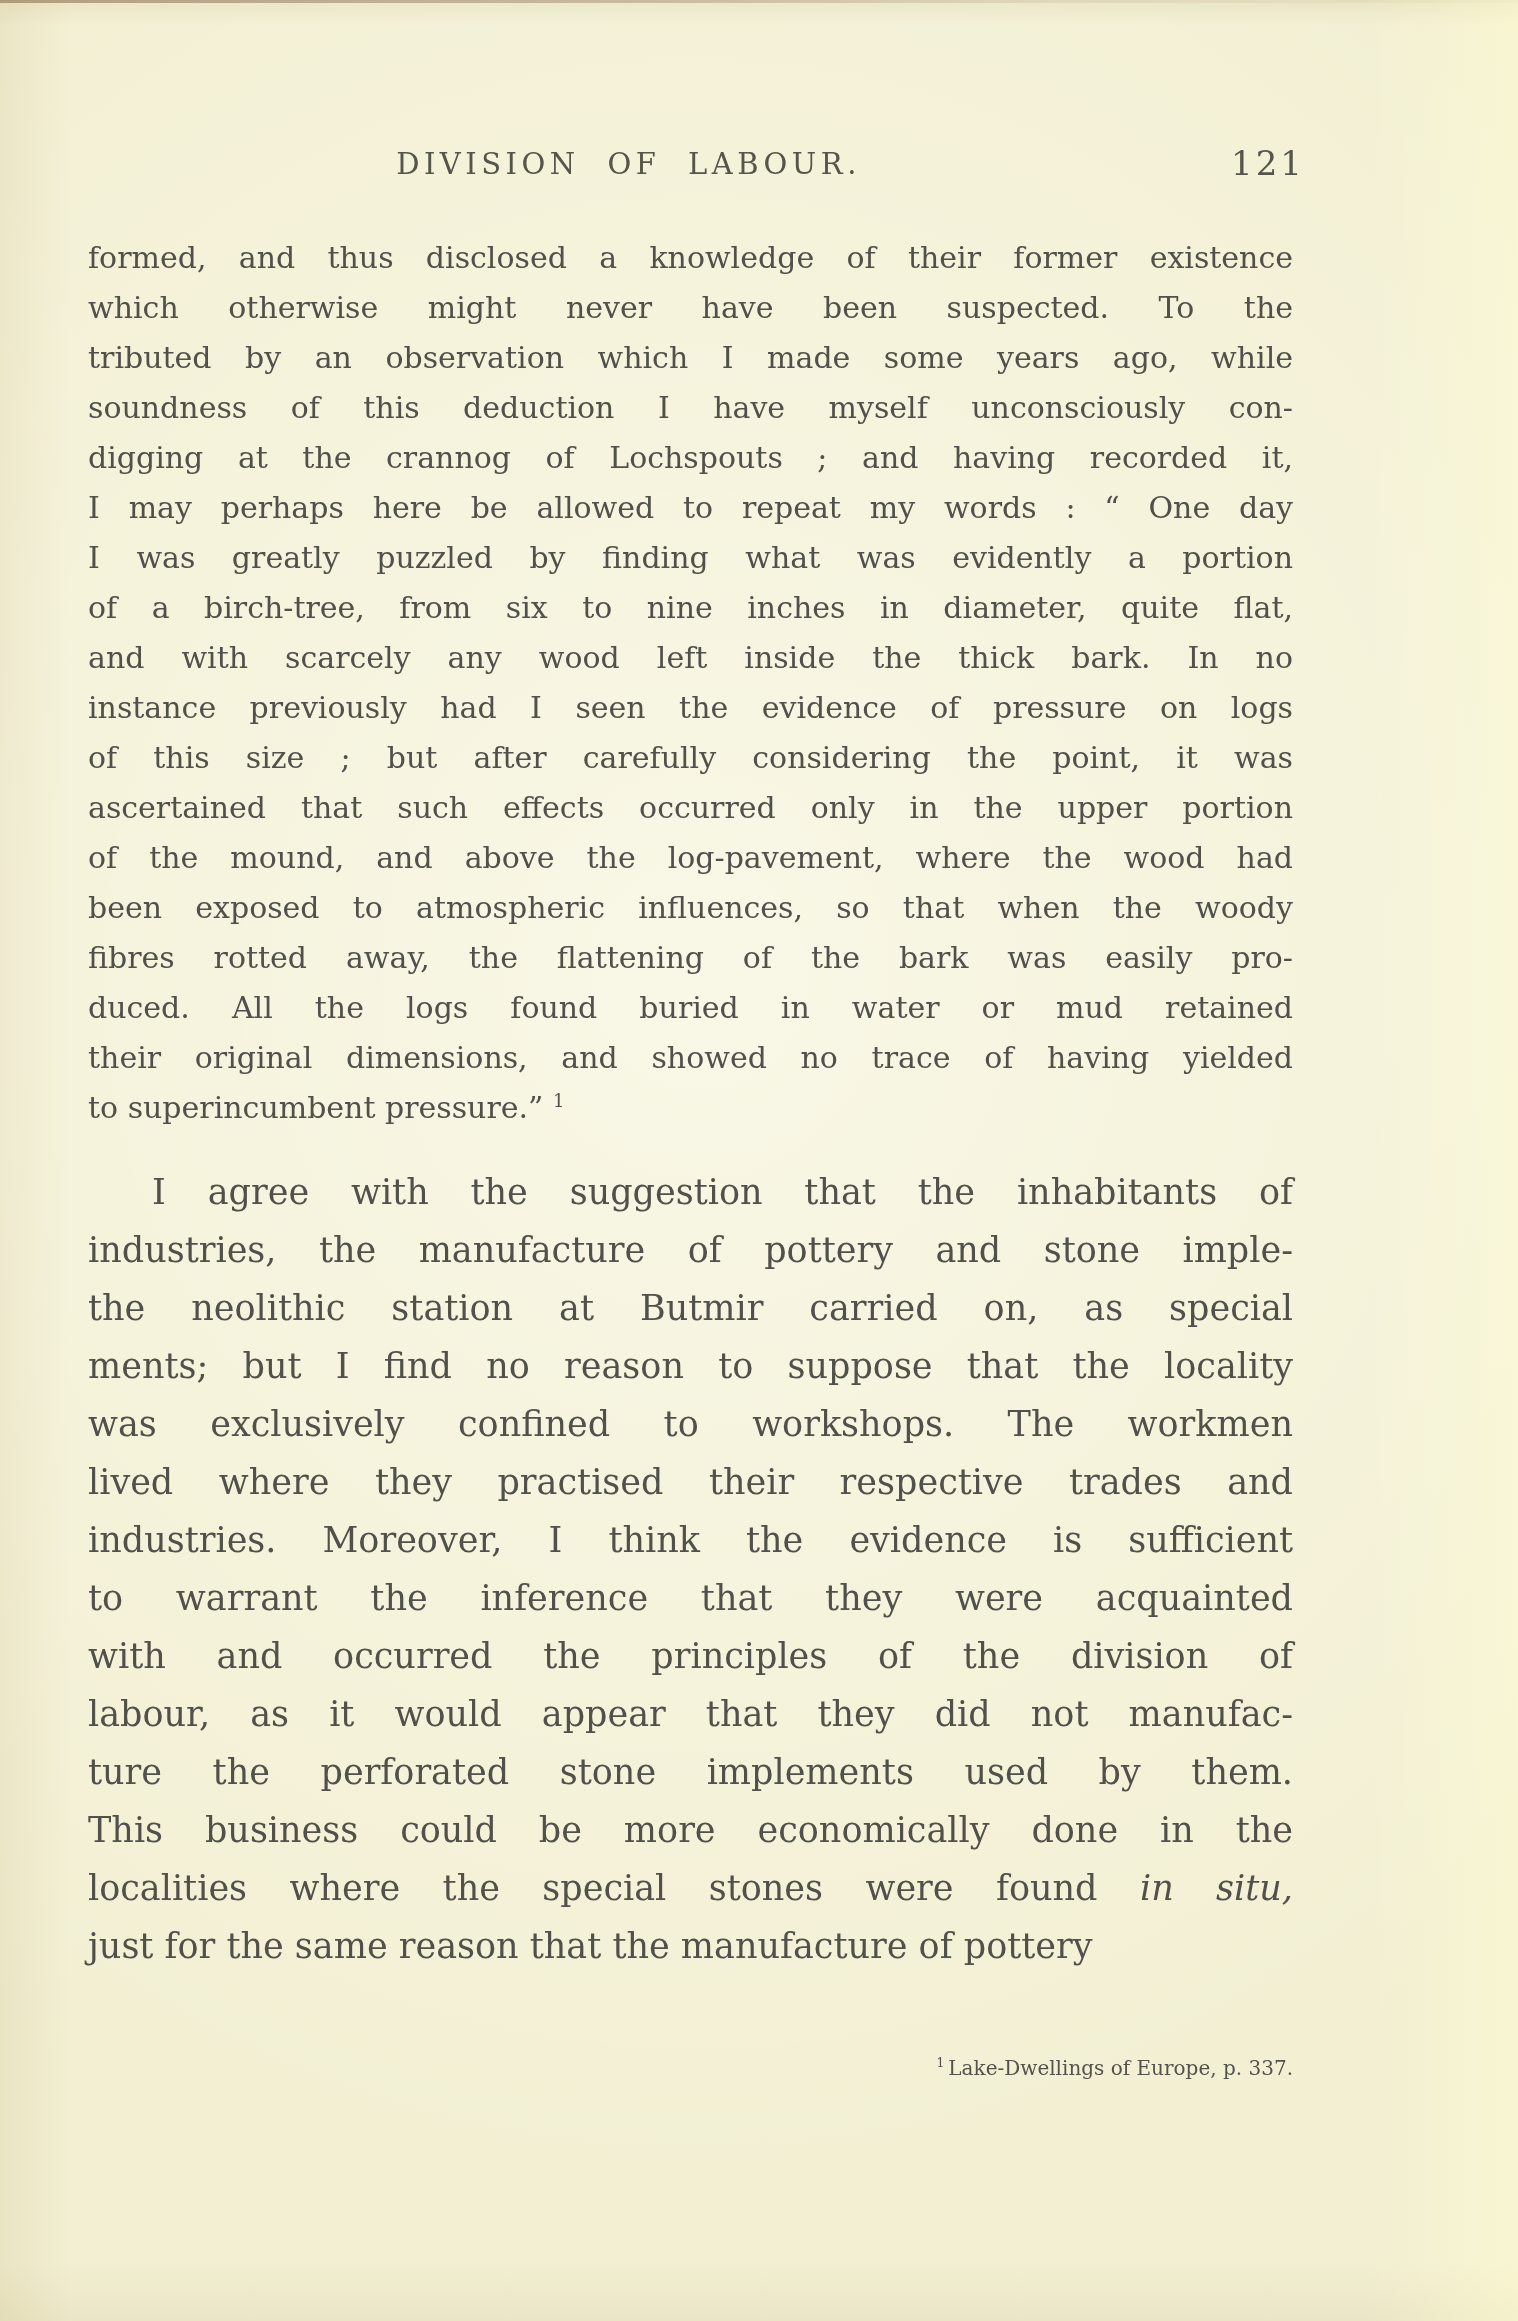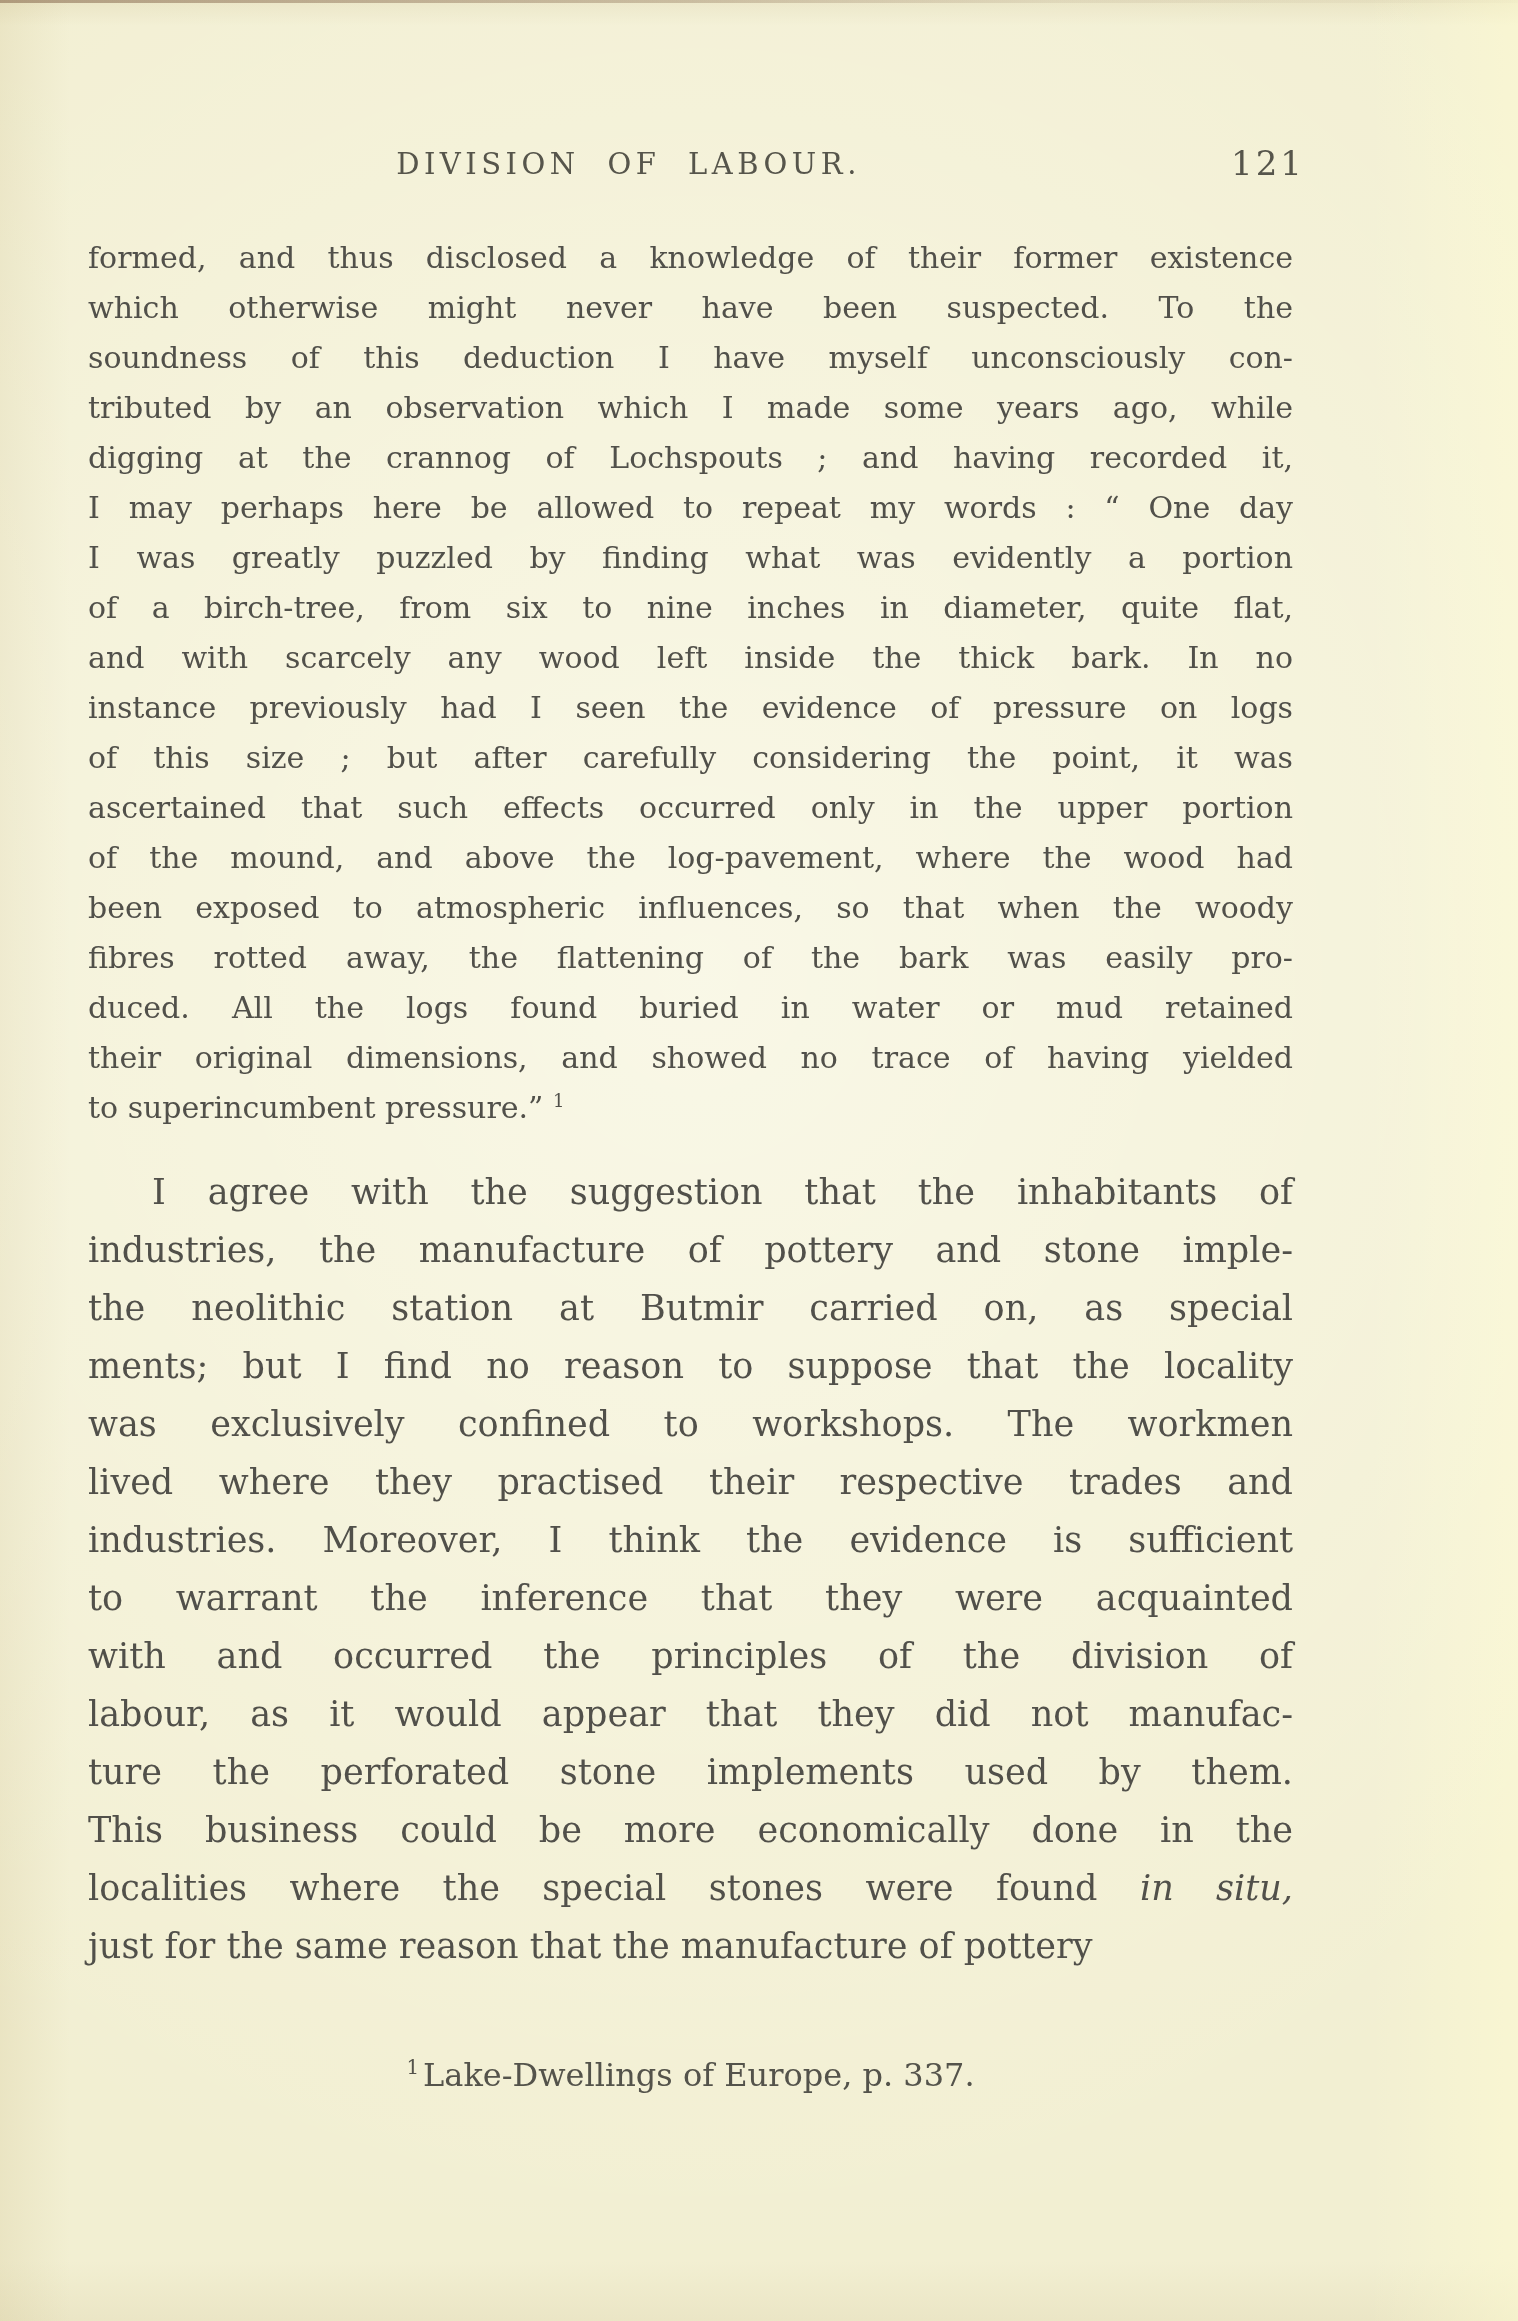--- a/index.html
+++ b/index.html
@@ -83,22 +83,22 @@
     vertical-align: super;
     line-height: 0;
   }
   .line em {
   }
   .footnote {
     position: absolute;
     top: 2056px;
     left: 88px;
     width: 1205px;
-    text-align: center;
-    font-size: 32px;
+    text-align: right;
+    font-size: 20px;
     color: #54534b;
   }
   .footnote sup {
     font-size: 62%;
     vertical-align: super;
     line-height: 0;
     margin-right: 4px;
   }
 </style>
 </head>
@@ -108,22 +108,22 @@
   <div class="scan-edge-top"></div>
 
   <div class="page-header">
     <div class="running-title">DIVISION OF LABOUR.</div>
     <div class="page-number">121</div>
   </div>
 
   <div class="text-block para-1">
     <div class="line">formed, and thus disclosed a knowledge of their former existence</div>
     <div class="line">which otherwise might never have been suspected.  To the</div>
+    <div class="line">tributed by an observation which I made some years ago, while</div>
     <div class="line">soundness of this deduction I have myself unconsciously con-</div>
-    <div class="line">tributed by an observation which I made some years ago, while</div>
     <div class="line">digging at the crannog of Lochspouts ; and having recorded it,</div>
     <div class="line">I may perhaps here be allowed to repeat my words : “ One day</div>
     <div class="line">I was greatly puzzled by finding what was evidently a portion</div>
     <div class="line">of a birch-tree, from six to nine inches in diameter, quite flat,</div>
     <div class="line">and with scarcely any wood left inside the thick bark.  In no</div>
     <div class="line">instance previously had I seen the evidence of pressure on logs</div>
     <div class="line">of this size ; but after carefully considering the point, it was</div>
     <div class="line">ascertained that such effects occurred only in the upper portion</div>
     <div class="line">of the mound, and above the log-pavement, where the wood had</div>
     <div class="line">been exposed to atmospheric influences, so that when the woody</div>

